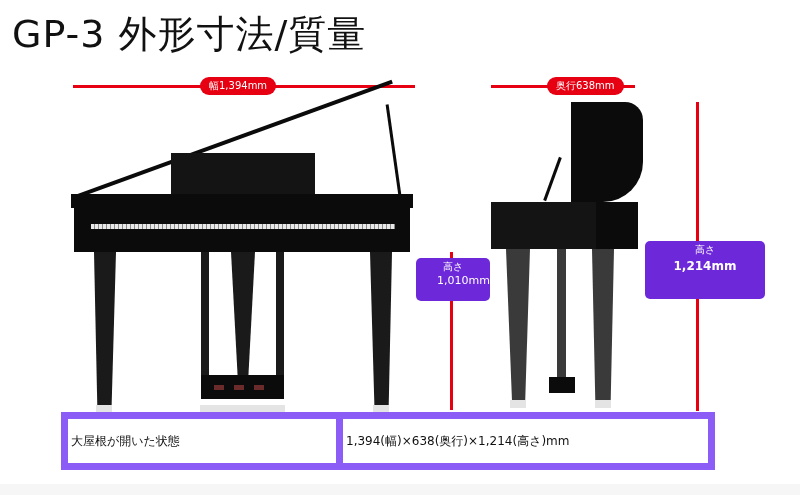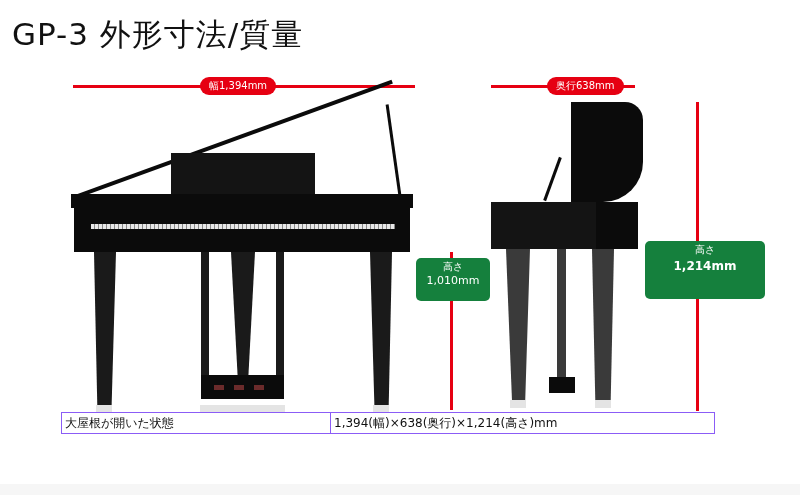--- a/index.html
+++ b/index.html
@@ -4,49 +4,49 @@
 <style>
   html, body { margin:0; padding:0; }
   body {
     width:800px; height:495px; position:relative; overflow:hidden;
     background:#ffffff;
     font-family:"DejaVu Sans", "Liberation Sans", sans-serif;
     color:#111;
   }
   .title {
     position:absolute; left:12px; top:10px;
-    font-size:31px; line-height:48px; font-weight:400; color:#111;
+    font-size:38px; line-height:48px; font-weight:400; color:#111;
     letter-spacing:1px; white-space:nowrap;
   }
   .hline { position:absolute; height:3px; background:#e60012; }
   .vline { position:absolute; width:3px; background:#e60012; }
   .pill {
     position:absolute; background:#e60012; color:#fff;
     font-size:10px; line-height:18px; height:18px; padding:0 9px;
     border-radius:9px; white-space:nowrap;
   }
   .box {
-    position:absolute; background:#15803d; color:#fff; text-align:center;
+    position:absolute; background:#6d28d9; color:#fff; text-align:center;
     border-radius:5px; white-space:nowrap;
   }
   .box .small { font-size:10px; line-height:14px; }
   .box .big { font-size:12px; font-weight:700; line-height:18px; }
 
   
   .shape { position:absolute; background:#0b0b0b; }
   .leg { position:absolute; background:#1a1a1a; }
   .sideleg { position:absolute; background:#3a3a3a; }
   .refl { position:absolute; background:#e4e4e4; }
 
   table.spec {
     position:absolute; left:61px; top:412px; width:654px;
     border-collapse:collapse; font-size:12px; color:#111;
   }
   table.spec td {
-    border:1px solid #8b5cf6; height:20px; padding:0 3px; white-space:nowrap;
+    border:7px solid #8b5cf6; height:20px; padding:12px 3px; white-space:nowrap;
   }
   table.spec td.k { width:262px; }
   .bottom-strip { position:absolute; left:0; top:484px; width:800px; height:11px; background:#f6f6f6; }
 </style>
 </head>
 <body>
 
 <div class="title">GP-3 外形寸法/質量</div>
 
 <div class="hline" style="left:73px; top:85px; width:342px;"></div>
@@ -74,21 +74,21 @@
   <div class="shape" style="left:201px; top:375px; width:83px; height:24px;"></div>
   <div style="position:absolute; left:214px; top:385px; width:58px; height:5px; background:repeating-linear-gradient(90deg,#6b2b2b 0 10px,transparent 10px 20px);"></div>
   <div class="refl" style="left:200px; top:405px; width:85px; height:7px;"></div>
   <div class="refl" style="left:96px; top:405px; width:16px; height:7px;"></div>
   <div class="refl" style="left:373px; top:405px; width:16px; height:7px;"></div>
 </div>
 
 <div class="vline" style="left:450px; top:252px; height:158px;"></div>
 <div class="box" style="left:416px; top:258px; width:74px; height:41px; padding-top:2px;">
   <div class="small">高さ</div>
-  <div class="small" style="font-size:11px;">1,010mm</div>
+  <div class="small" style="font-size:11px;text-align:right;">1,010mm</div>
 </div>
 
 <div>
   <div class="shape" style="left:571px; top:102px; width:72px; height:100px; border-radius:0 18px 40px 0;"></div>
   <div class="shape" style="left:491px; top:202px; width:105px; height:47px; background:#141414;"></div>
   <div class="shape" style="left:596px; top:202px; width:42px; height:47px;"></div>
   <div class="shape" style="left:551px; top:156px; width:3px; height:46px; transform:rotate(20deg);"></div>
   <div class="sideleg" style="left:506px; top:249px; width:24px; height:152px; clip-path:polygon(0 0,100% 0,80% 100%,25% 100%);"></div>
   <div class="sideleg" style="left:557px; top:249px; width:9px; height:142px;"></div>
   <div class="sideleg" style="left:592px; top:249px; width:22px; height:152px; clip-path:polygon(0 0,100% 0,85% 100%,15% 100%);"></div>

